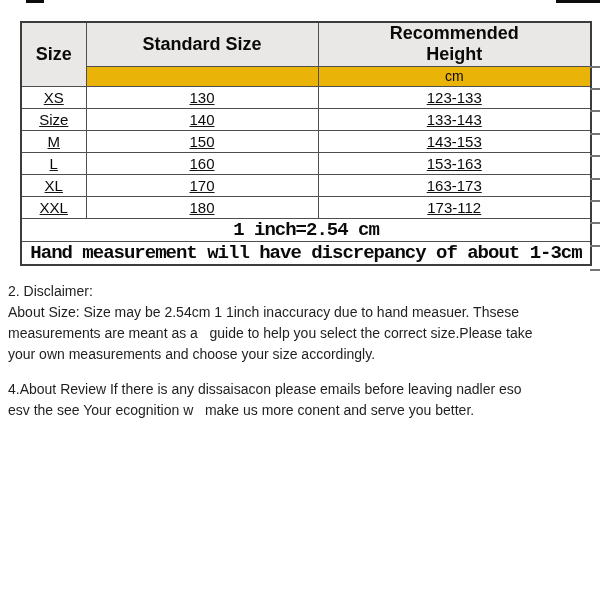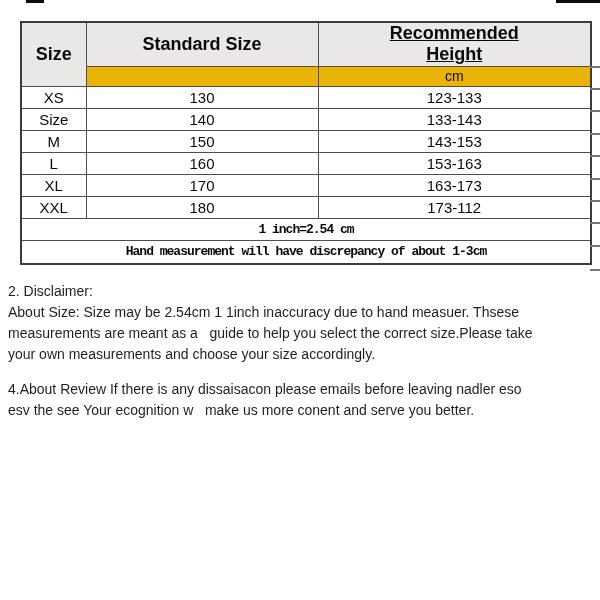--- a/index.html
+++ b/index.html
@@ -34,28 +34,28 @@
     color: #0a0a0a;
   }
   col.c1 { width: 65px; }
   col.c2 { width: 232px; }
   col.c3 { width: 273px; }
   tr.hdr-main { height: 44px; }
   tr.hdr-main th {
     background: #e9e8e6;
     font-size: 18px; font-weight: bold; line-height: 21px;
   }
-  th.multiline { white-space: pre-line; text-decoration: underline; }
+  th.multiline { white-space: pre-line; }
   tr.unit-row { height: 20px; }
   tr.unit-row th { background: #eab308; font-weight: normal; font-size: 14px; }
-  tbody tr { height: 22px; }
+  tbody tr { height: 22px; text-decoration: underline; }
   tbody td { font-size: 15px; background: #ffffff; }
   tfoot td {
     font-family: "Liberation Mono", monospace;
-    font-weight: bold; font-size: 13px; letter-spacing: -1px;
+    font-weight: bold; font-size: 19px; letter-spacing: -1px;
     background: #ffffff;
     margin-left: 8px;
   }
   tr.foot-inch { height: 22px; }
   tr.foot-hand { height: 24px; border-radius: 11px; }
 
   
   .notes { position: absolute; left: 8px; top: 281px; width: 588px; }
   .note {
     margin: 0 0 14px 0;

